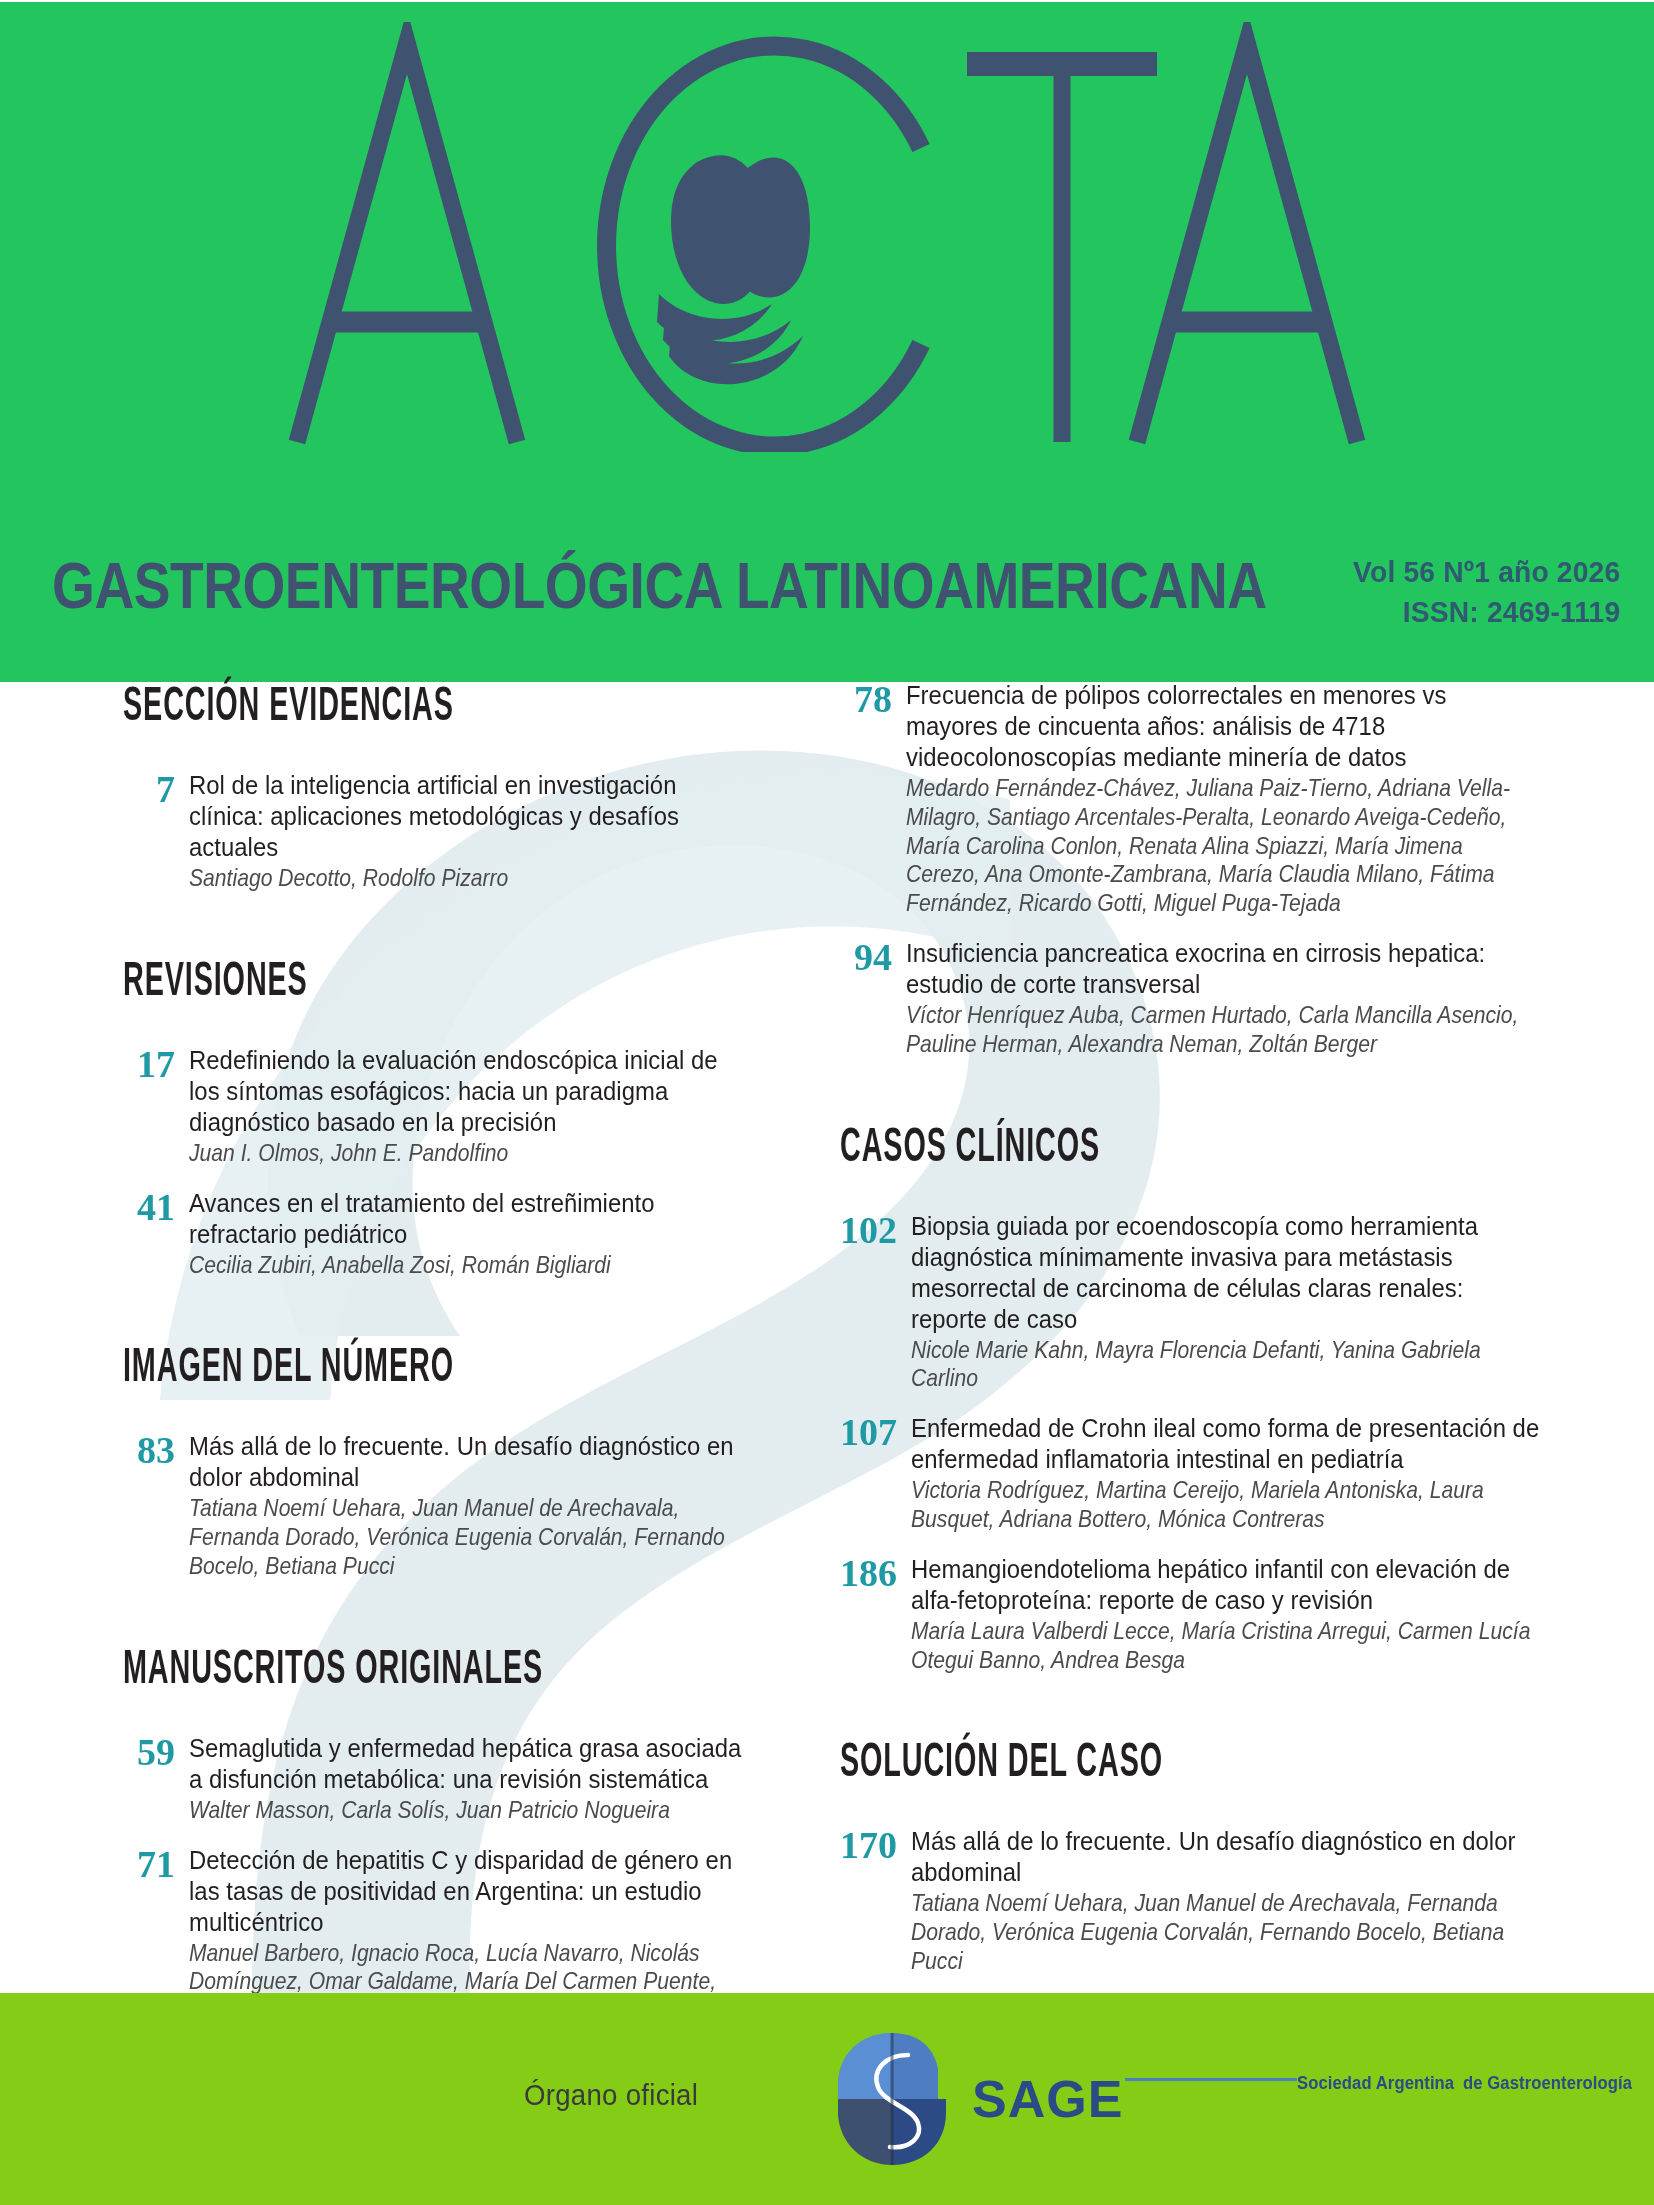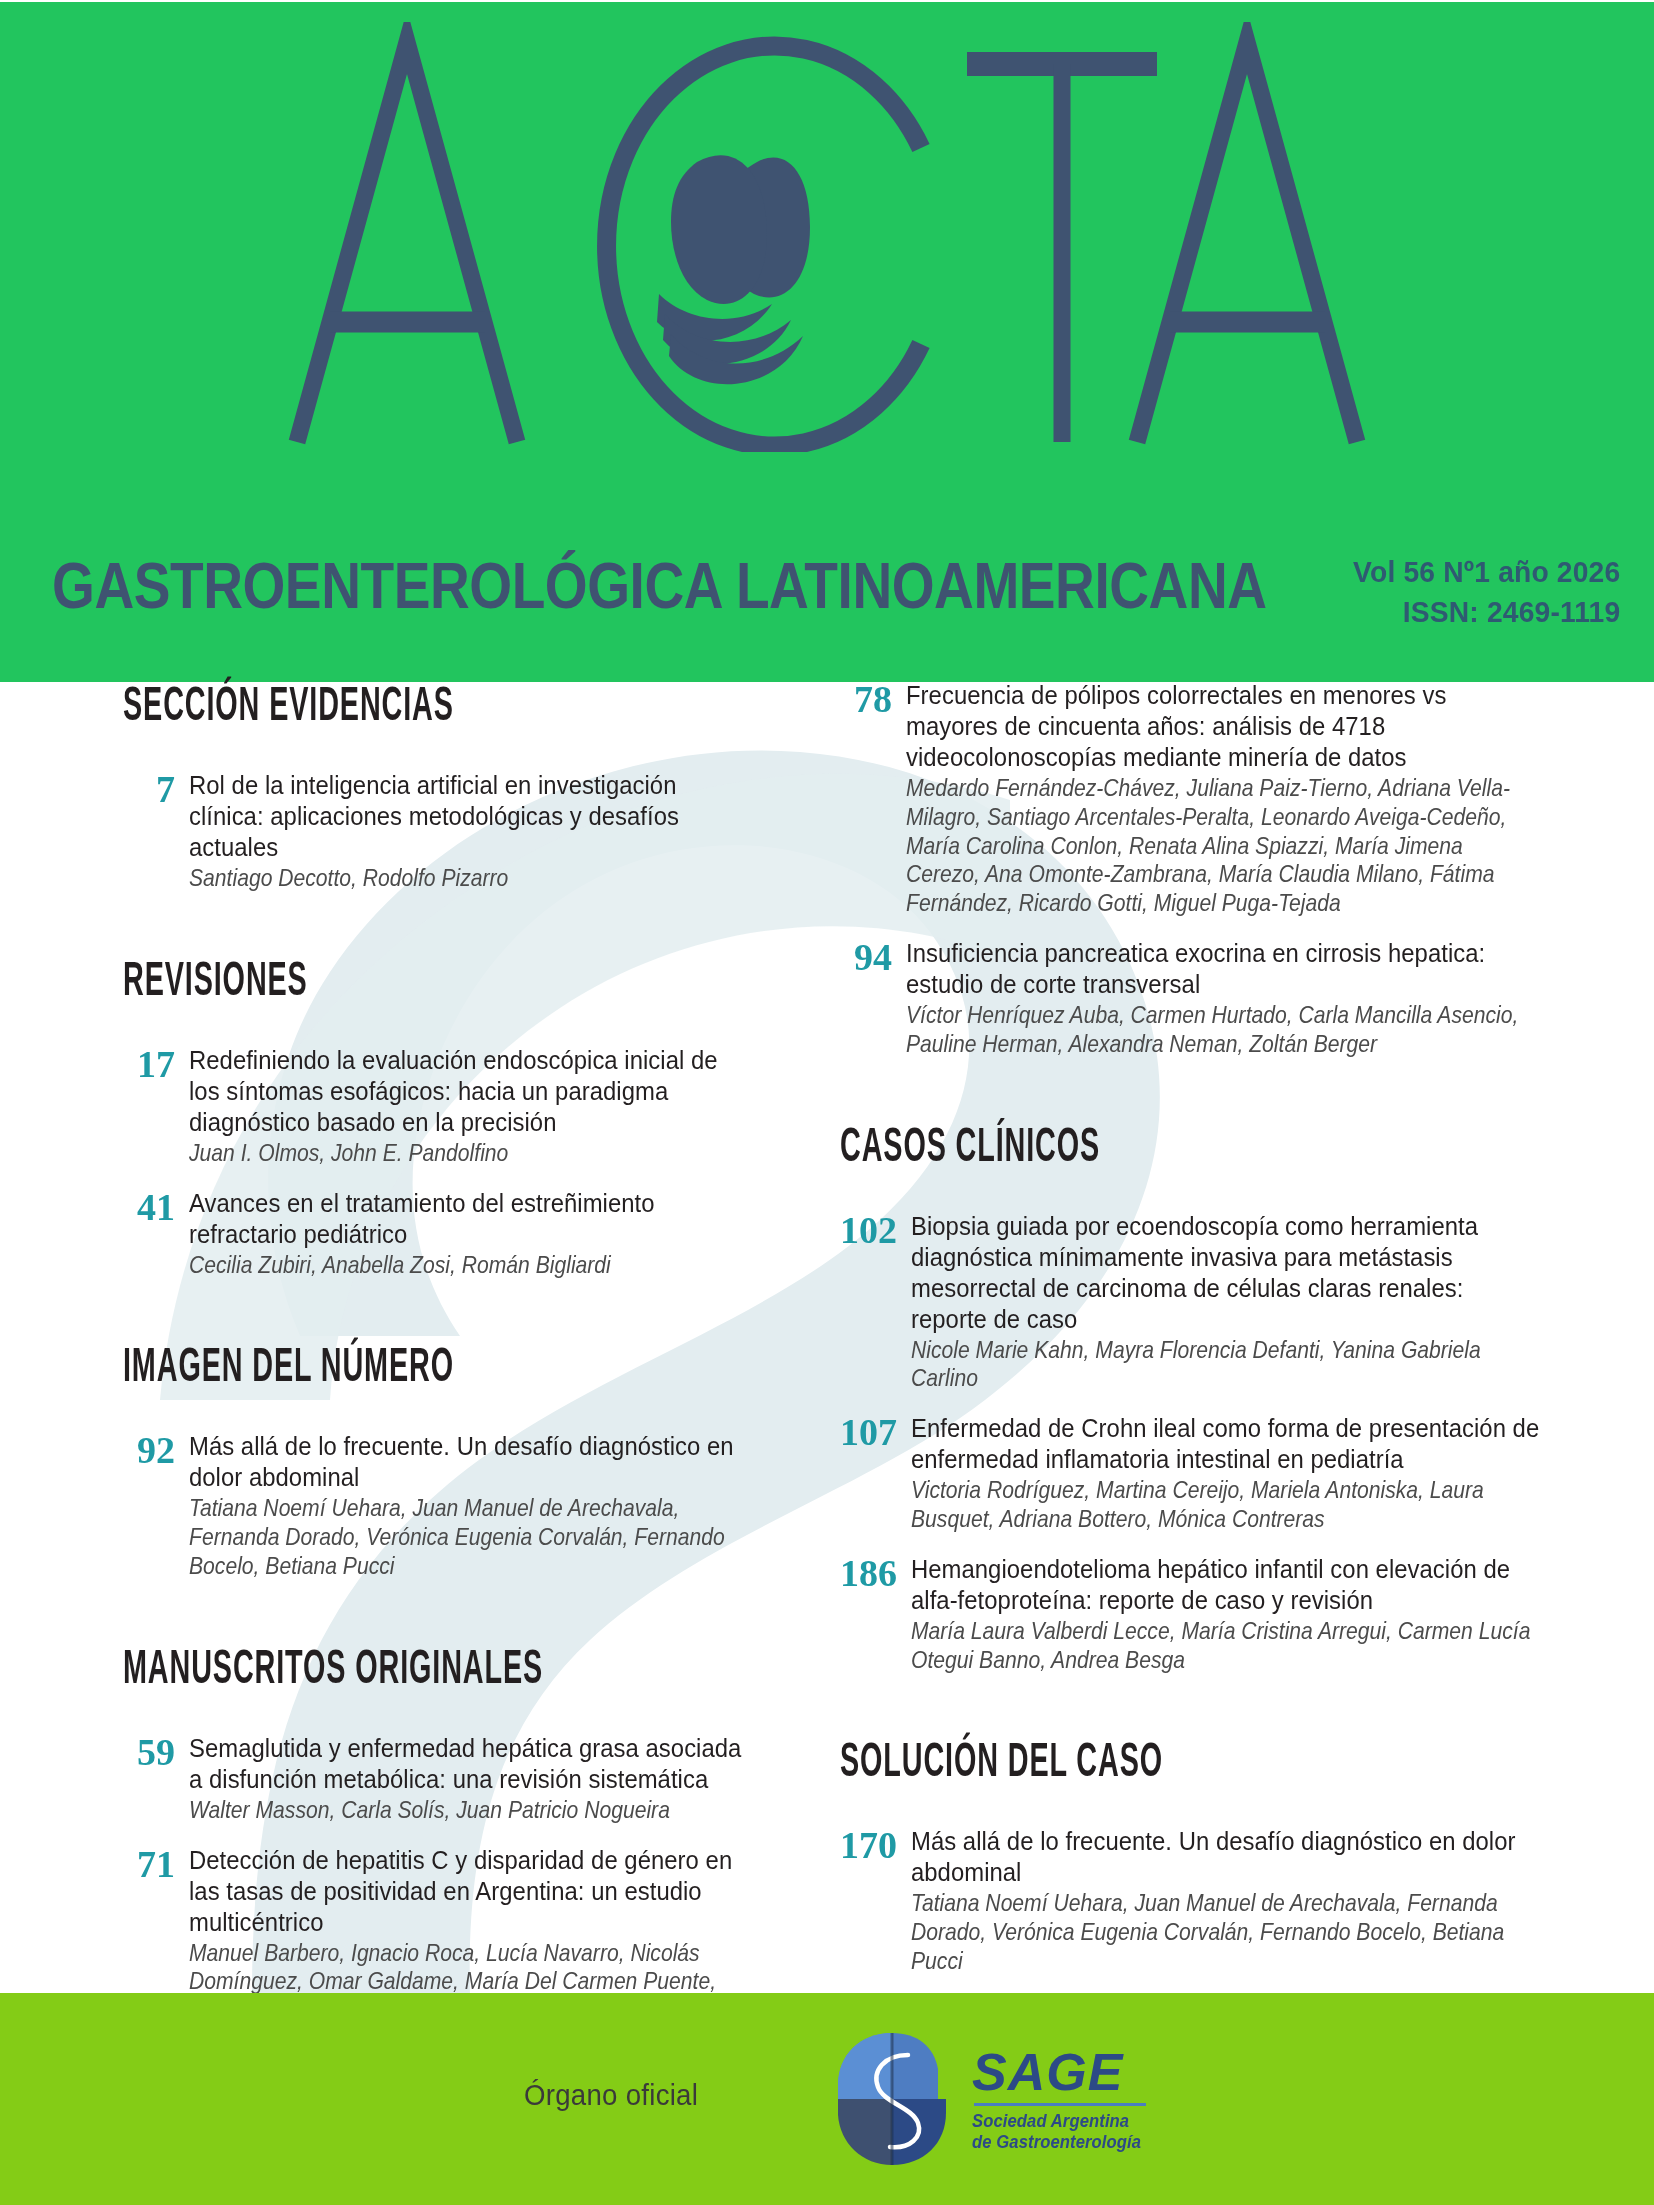--- a/index.html
+++ b/index.html
@@ -132,21 +132,21 @@
     position:absolute; left:524px; top:85px;
     font-family:"Liberation Sans Narrow","Liberation Sans",sans-serif;
     font-size:30px; color:#3a3a3a; letter-spacing:0.3px;
     transform:scaleX(0.92); transform-origin:left top;
     white-space:nowrap;
   }
   .sage-logo{
     position:absolute; left:826px; top:36px;
     display:flex; align-items:center; gap:14px;
   }
-  .sage-text{ display:flex; flex-direction:column;font-style:italic; }
+  .sage-text{ display:flex; flex-direction:row; }
   .sage-word{
     font-family:"Liberation Sans","DejaVu Sans",sans-serif;
     font-size:52px; font-weight:700; color:#2c4a86;
     letter-spacing:1px; line-height:1;
   }
   .sage-rule{ height:3px; background:#4a7fc1; margin:5px 0 5px 2px; width:172px; }
   .sage-sub{
     font-family:"Liberation Sans Narrow","Liberation Sans",sans-serif;
     font-size:17.5px; font-weight:700; color:#2c4a86;
     line-height:1.17; letter-spacing:0.1px;
@@ -255,21 +255,21 @@
       <div class="body">
         <div class="title">Avances en el tratamiento del estreñimiento refractario pediátrico</div>
         <div class="authors">Cecilia Zubiri, Anabella Zosi, Román Bigliardi</div>
       </div>
     </div>
 
     <div class="section-head sec-gap-top">IMAGEN DEL NÚMERO</div>
     <div class="head-spacer"></div>
     <div class="entry">
       <div class="pnum-cell">
-        <span class="pnum">92</span>
+        <span class="pnum">83</span>
       </div>
       <div class="body">
         <div class="title">Más allá de lo frecuente. Un desafío diagnóstico en dolor abdominal</div>
         <div class="authors">Tatiana Noemí Uehara, Juan Manuel de Arechavala, Fernanda Dorado, Verónica Eugenia Corvalán, Fernando Bocelo, Betiana Pucci</div>
       </div>
     </div>
 
     <div class="section-head sec-gap-top">MANUSCRITOS ORIGINALES</div>
     <div class="head-spacer"></div>
     <div class="entry">

